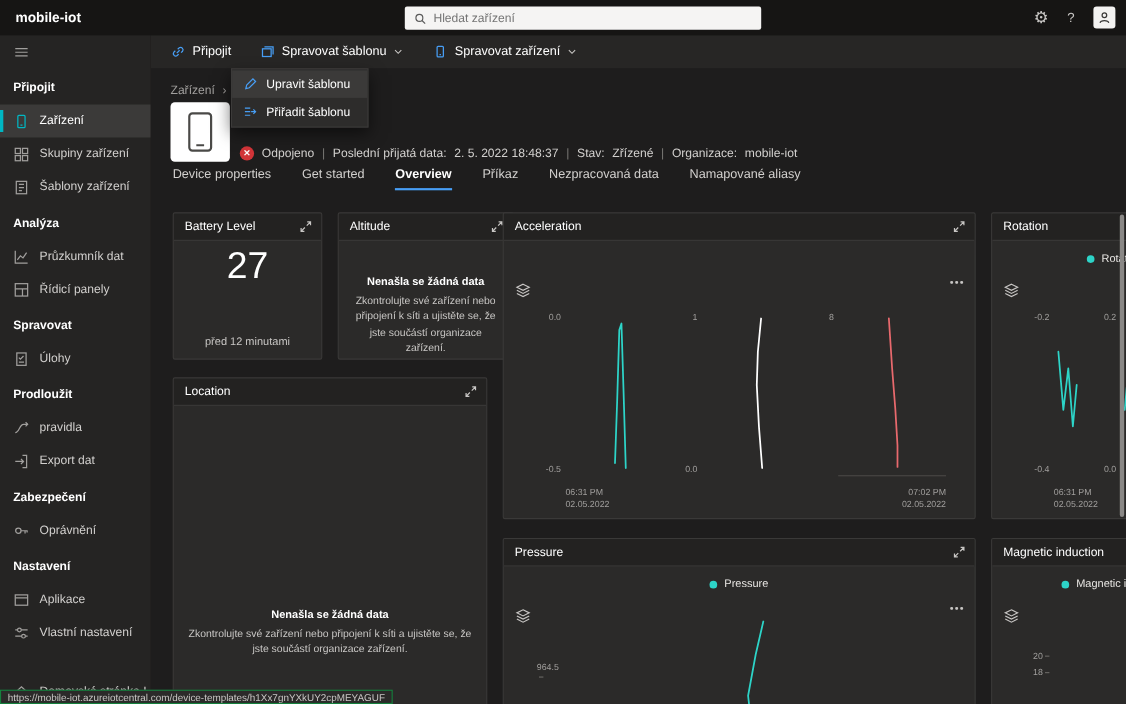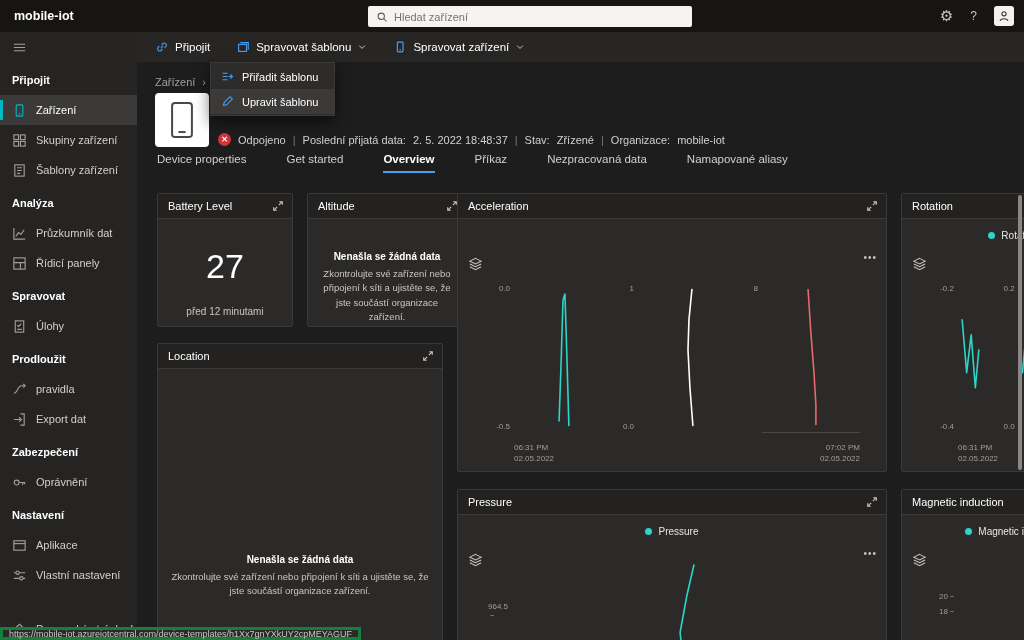--- a/index.html
+++ b/index.html
@@ -53,40 +53,40 @@
   .device-img { position:absolute; left:18px; top:61px; width:54px; height:54px; background:#fff;
                 border-radius:4px; display:flex; align-items:center; justify-content:center; }
   .phicon { width:34px; height:40px; stroke:#4a4947; fill:none; stroke-width:1.4; }
   .device-title { position:absolute; left:81px; top:63px; font-size:17px; font-weight:bold; color:#fff; }
   .status-row { position:absolute; left:81px; top:101px; display:flex; align-items:center; gap:7px;
                 font-size:11px; color:#d2d0ce; white-space:nowrap; }
   .x-badge { width:13px; height:13px; border-radius:50%; background:#d13438; color:#fff; font-size:8px;
              display:flex; align-items:center; justify-content:center; font-weight:bold; flex:none; }
   .sep { color:#7a7875; }
 
-  .tabs { position:absolute; left:20px; top:121px; display:flex; gap:40px; font-size:11.5px; color:#d2d0ce;text-align:center; }
+  .tabs { position:absolute; left:20px; top:121px; display:flex; gap:28px; font-size:11.5px; color:#d2d0ce;text-align:center; }
   .tab { padding-bottom:6px; cursor:pointer; border-bottom:2px solid transparent; }
   .tab.active { color:#fff; font-weight:bold; border-bottom:2px solid #479ef5; }
 
   
   .dropdown { position:absolute; left:210px; top:62px; width:125px; background:#2d2c2b;
               border:1px solid #3b3a39; box-shadow:0 6px 14px rgba(0,0,0,.55); z-index:60; padding:1px 0; }
   .dd-item { height:25px; display:flex; align-items:center; gap:8px; padding:0 10px;
              font-size:11px; color:#fff; cursor:pointer; white-space:nowrap; }
   .dd-item.hover { background:#3b3a39; }
   .dicon { width:13px; height:13px; stroke:#479ef5; fill:none; stroke-width:1.3; flex:none; }
 
   
   .tile { position:absolute; background:#2b2a29; border:1px solid #3a3938; border-radius:2px; overflow:hidden; }
   .tile-h { height:25px; background:#232221; border-bottom:1px solid #3a3938; display:flex;
             align-items:center; justify-content:space-between; padding:0 8px 0 10px; }
   .tile-title { font-size:11px; font-weight:normal; color:#fff; white-space:nowrap; }
   .expand { width:12px; height:12px; stroke:#c8c6c4; fill:none; stroke-width:1.3; cursor:pointer; flex:none; }
 
-  .batt-value { font-size:34px; color:#fff; text-align:center; margin-top:28px; }
+  .batt-value { font-size:34px; color:#fff; text-align:center; margin-top:4px; }
   .batt-foot { position:absolute; bottom:9px; width:100%; text-align:center; font-size:10px; color:#c8c6c4; }
 
   .nodata { text-align:center; padding:0 10px; }
   .nodata-title { font-size:10px; font-weight:bold; color:#fff; margin-bottom:5px; }
   .nodata-body { font-size:9.5px; color:#c8c6c4; line-height:1.5; }
   .nodata.alt { margin-top:32px; }
   .nodata.loc { margin-top:185px; }
 
   .legend { height:32px; display:flex; align-items:center; justify-content:center; gap:22px;
             font-size:10px; color:#e8e6e3; white-space:nowrap; }
@@ -113,21 +113,21 @@
   .xlabels { position:absolute; left:56px; right:26px; bottom:6px; display:flex;
              justify-content:space-between; font-size:8px; color:#a19f9d; line-height:1.35; }
   .xlab-r { text-align:right; }
   .ca-single { top:60px; height:150px; }
 
   .vscroll { position:absolute; right:2px; top:163px; width:4px; height:275px; background:#8a8886;
              border-radius:2px; z-index:45; cursor:pointer; }
 
   
   .statusbar { position:absolute; left:0; bottom:0; height:13px; background:#2b2a29;
-               border:3px solid #15803d; display:flex; align-items:center; padding:0 6px;
+               border:1px solid #15803d; display:flex; align-items:center; padding:0 6px;
                font-size:9px; color:#c8c6c4; z-index:80; white-space:nowrap; }
 </style>
 </head>
 <body>
 
 <div class="screen">
 
   <header class="topbar">
     <div class="brand">mobile-iot</div>
     <div class="search">
@@ -550,32 +550,32 @@
               </svg>
             </div>
         </div>
       </div>
     </section>
 
     <div class="vscroll"></div>
   </main>
 
   <div class="dropdown">
+    <div class="dd-item hover">
+      <svg class="dicon" viewBox="0 0 16 16">
+          <path d="M3 13l1-4 7-7 3 3-7 7-4 1z"></path>
+        </svg>
+      <span>Upravit šablonu</span>
+    </div>
     <div class="dd-item">
       <svg class="dicon" viewBox="0 0 16 16">
           <path d="M2 4h6M2 8h6M2 12h6"></path>
           <path d="M9 8h5M11.5 5.5L14 8l-2.5 2.5"></path>
         </svg>
       <span>Přiřadit šablonu</span>
     </div>
-    <div class="dd-item hover">
-      <svg class="dicon" viewBox="0 0 16 16">
-          <path d="M3 13l1-4 7-7 3 3-7 7-4 1z"></path>
-        </svg>
-      <span>Upravit šablonu</span>
-    </div>
   </div>
 
   <div class="statusbar">
     <span>https://mobile-iot.azureiotcentral.com/device-templates/h1Xx7gnYXkUY2cpMEYAGUF</span>
   </div>
 
 </div>
 
 </body></html>

